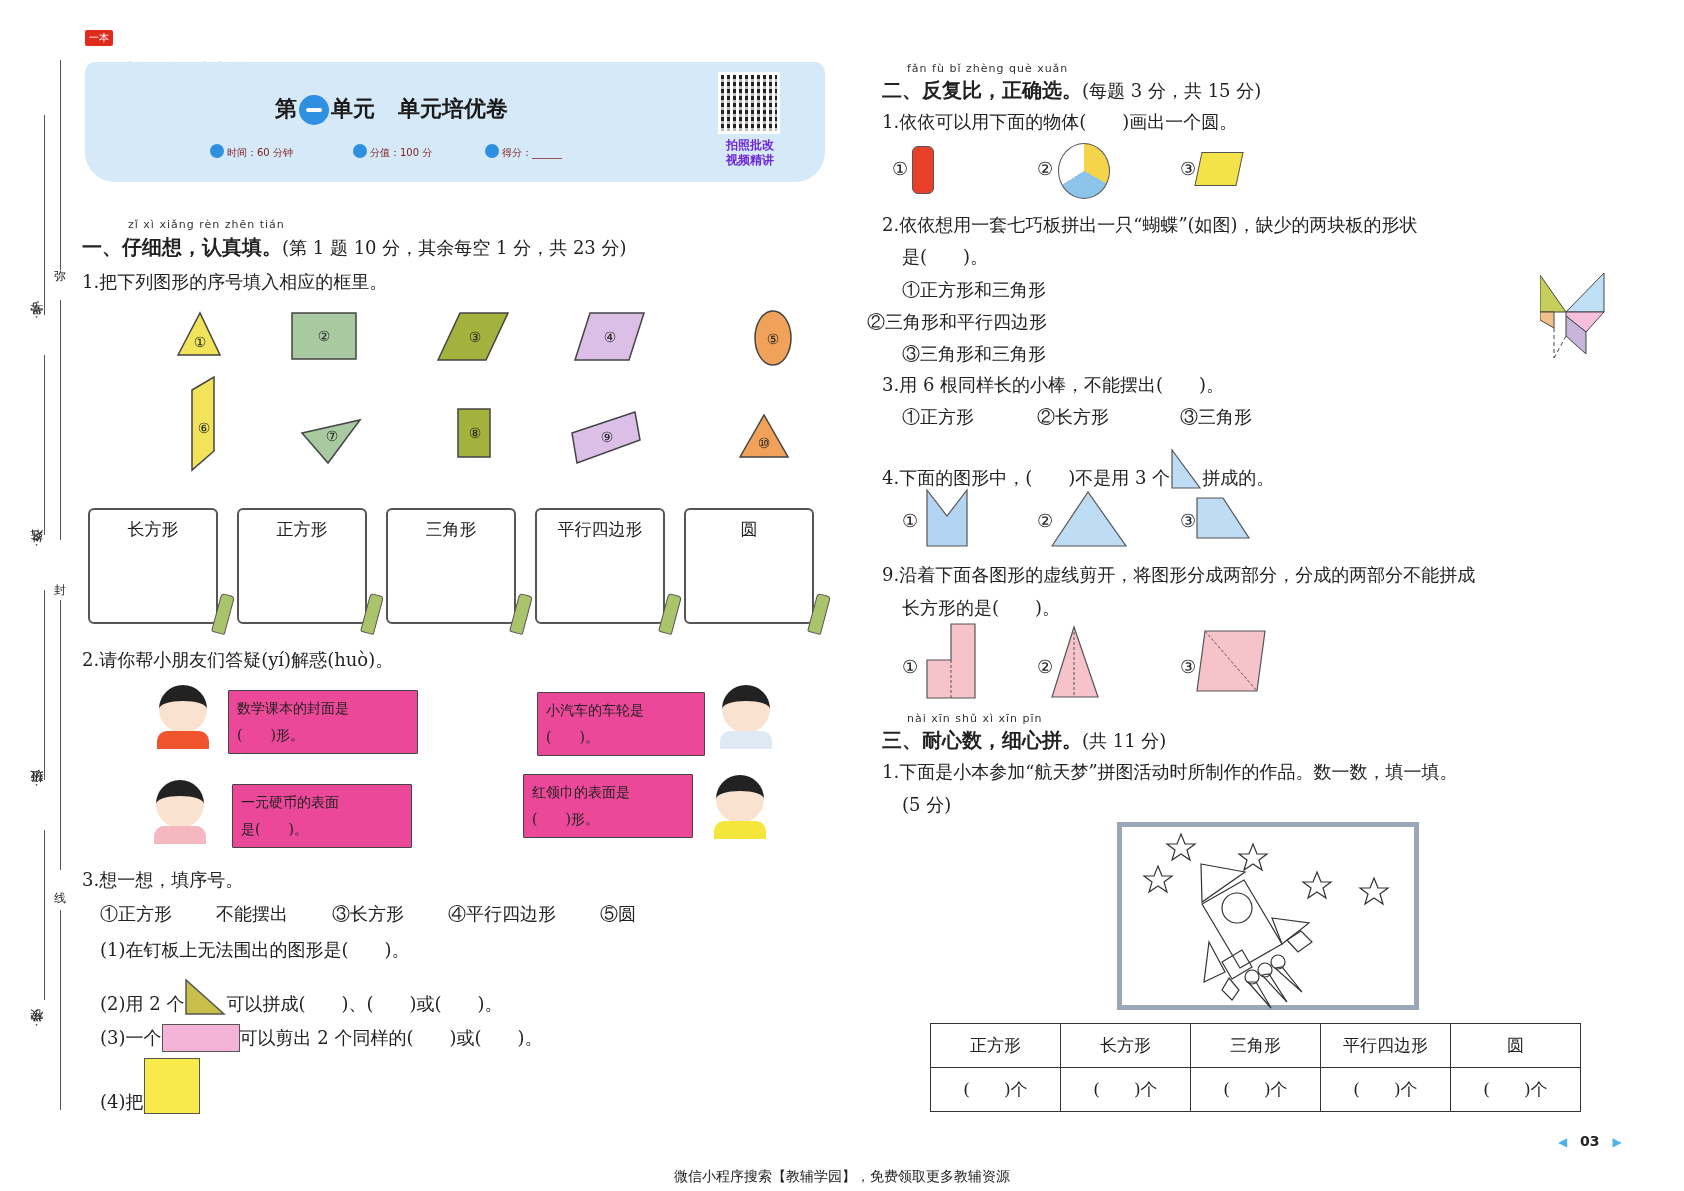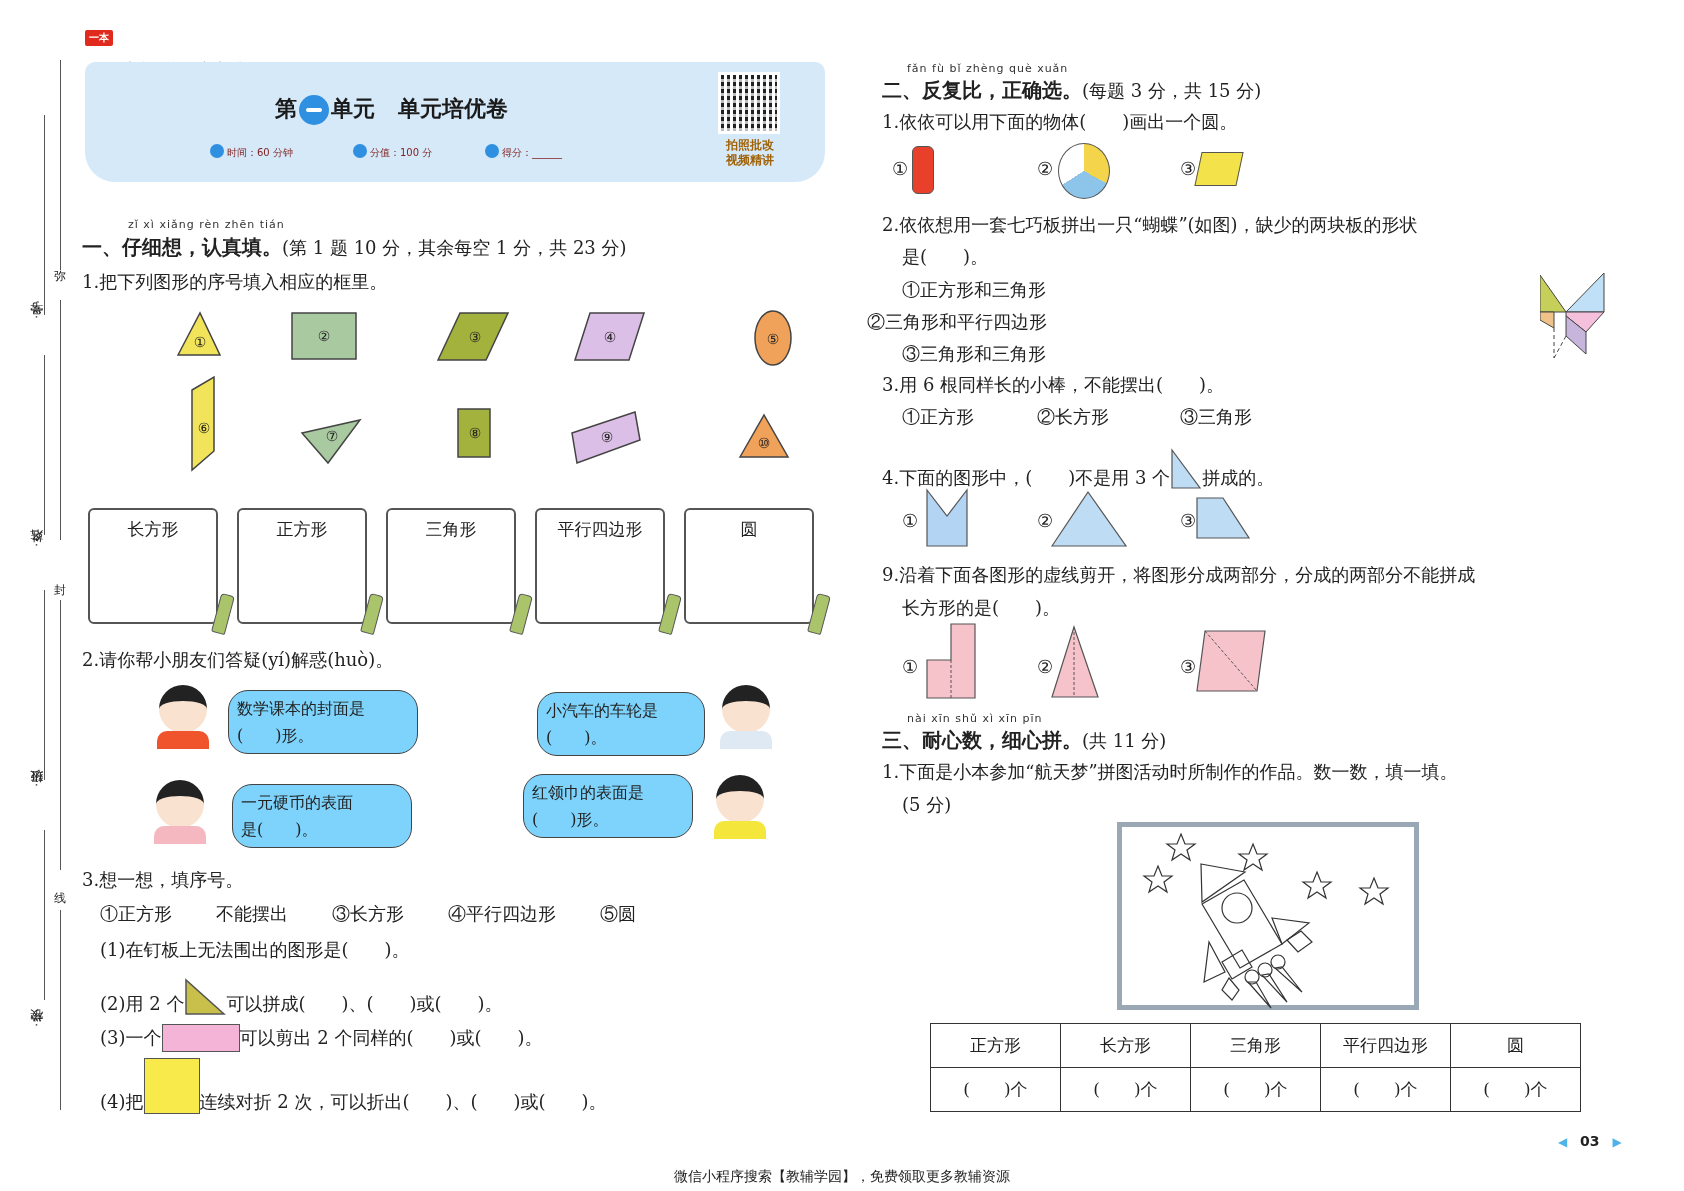--- a/index.html
+++ b/index.html
@@ -1,49 +1,49 @@
 <!DOCTYPE html>
 <html><head>
 <meta charset="utf-8">
 <style>
   * { box-sizing: border-box; margin: 0; padding: 0; }
   body { width: 1684px; height: 1191px; background: #ffffff; font-family: "DejaVu Serif", "Liberation Serif", serif; color: #222; position: relative; overflow: hidden; }
   .abs { position: absolute; }
   .sans { font-family: "DejaVu Sans", "Liberation Sans", sans-serif; }
 
   
-  .brand-logo { left: 85px; top: 30px; width: 28px; height: 16px; background: #e02a1e; color: #fff; font-size: 10px; line-height: 16px; text-align: center; border-radius: 2px; font-weight: bold; }
+  .brand-logo { left: 85px; top: 30px; width: 28px; height: 16px; background: #e02a1e; color: #fff; font-size: 10px; line-height: 16px; text-align: center; border-radius: 2px; }
   .brand-title { left: 122px; top: 28px; font-size: 15px; color: #222; margin-top: 32px; }
 
   .banner { left: 85px; top: 62px; width: 740px; height: 120px; background: #d6e9f8; border-radius: 10px 10px 30px 30px; }
   .banner-title { left: 190px; top: 32px; font-size: 22px; font-weight: bold; color: #1a1a1a; font-family: "DejaVu Sans", sans-serif; }
   .unit-badge { display: inline-block; width: 30px; height: 30px; border-radius: 50%; background: #2f8fe0; vertical-align: middle; position: relative; margin: 0 2px; }
   .unit-badge::after { content: ""; position: absolute; left: 7px; top: 13px; width: 16px; height: 4px; background: #fff; border-radius: 2px; }
   .banner-meta { top: 82px; font-size: 10px; color: #7f1d1d; font-family: "DejaVu Sans", sans-serif; }
   .meta-icon { display: inline-block; width: 14px; height: 14px; border-radius: 50%; background: #2f8fe0; vertical-align: -2px; margin-right: 3px; }
   .qr { left: 633px; top: 10px; width: 62px; height: 62px; background: repeating-linear-gradient(90deg, #222 0 3px, #fff 3px 6px), #222; border: 3px solid #fff; }
   .qr-inner { position:absolute; inset:0; background: repeating-linear-gradient(0deg, rgba(255,255,255,.7) 0 3px, transparent 3px 7px); }
-  .qr-label { left: 630px; top: 76px; width: 70px; font-size: 12px; text-align: center; line-height: 15px; font-family: "DejaVu Sans", sans-serif; font-weight: bold; color: #a16207; }
+  .qr-label { left: 630px; top: 76px; width: 70px; font-size: 12px; text-align: center; line-height: 15px; font-family: "DejaVu Sans", sans-serif; font-weight: bold; color: #6d28d9; }
 
   
   .side-line { width: 1px; background: #555; }
   .side-label { font-size: 13px; writing-mode: vertical-rl; transform: rotate(180deg); font-family: "DejaVu Sans", sans-serif; }
   .side-mark { font-size: 12px; font-family: "DejaVu Sans", sans-serif; }
 
   .pinyin { font-size: 11px; font-family: "DejaVu Sans", sans-serif; color: #333; letter-spacing: 1px; }
   .sec-title { font-size: 20px; font-weight: bold; }
   .sec-title .note { font-weight: normal; font-size: 18px; }
   .q { font-size: 18px; }
   .opt { font-size: 18px; }
 
   .box { border: 2px solid #555; border-radius: 6px; width: 130px; height: 116px; background: #fff; }
   .box-label { text-align: center; font-size: 17px; margin-top: 8px; }
   .pencil { position: absolute; right: -14px; bottom: -12px; width: 14px; height: 40px; background: #a9c46a; border: 1.5px solid #555; border-radius: 4px 4px 2px 2px; transform: rotate(15deg); }
 
-  .bubble { border: 1.5px solid #444; border-radius: 20px; background: #7dd3fc; font-size: 16px; padding: 4px 8px; line-height: 27px; }
+  .bubble { border: 1.5px solid #444; border-radius: 1px; background: #ec4899; font-size: 14px; padding: 4px 8px; line-height: 27px; }
   .kid { width: 56px; height: 64px; }
   .kid-head { width: 48px; height: 48px; border-radius: 50%; background: #f9e2cf; border-top: 16px solid #222; margin: 0 auto; }
   .kid-body { width: 52px; height: 18px; border-radius: 10px 10px 0 0; margin: -2px auto 0; }
 
   table.count { border-collapse: collapse; }
   table.count td { border: 1.5px solid #333; width: 130px; height: 44px; text-align: center; font-size: 17px; }
 
   .footer { left: 0; width: 1684px; top: 1168px; text-align: center; font-size: 14px; font-family: "DejaVu Sans", sans-serif; color: #222; }
   .pager { left: 1558px; top: 1133px; font-size: 14px; font-family: "DejaVu Sans", sans-serif; font-weight: bold; }
   .pager .arr { color: #4fb3e8; font-size: 12px; }
@@ -195,21 +195,20 @@
   <span>可以拼成(　　)、(　　)或(　　)。</span>
 </div>
 <div class="abs q" style="left:100px;top:1024px;display:flex;align-items:center">
   <span>(3)一个</span>
   <span style="display:inline-block;width:78px;height:28px;background:#f4b4d8;border:1.5px solid #555"></span>
   <span>可以剪出 2 个同样的(　　)或(　　)。</span>
 </div>
 <div class="abs q" style="left:100px;top:1058px;display:flex;align-items:flex-end">
   <span>(4)把</span>
   <span style="display:inline-block;width:56px;height:56px;background:#f7ea4a;border:1.5px solid #555"></span>
-  <span>连续对折 2 次，可以折出(　　)、(　　)或(　　)。</span>
 </div>
 
 <div class="abs pinyin" style="left:907px;top:62px">fǎn  fù  bǐ    zhèng què xuǎn</div>
 <div class="abs sec-title" style="left:882px;top:77px">
   <span>二、反复比，正确选。</span><span class="note">(每题 3 分，共 15 分)</span>
 </div>
 <div class="abs q" style="left:882px;top:110px">1.依依可以用下面的物体(　　)画出一个圆。</div>
 <div class="abs opt" style="left:892px;top:158px">①</div>
 <div class="abs" style="left:912px;top:146px;width:22px;height:48px;background:#e8402a;border:1.5px solid #555;border-radius:6px"></div>
 <div class="abs opt" style="left:1037px;top:158px">②</div>

